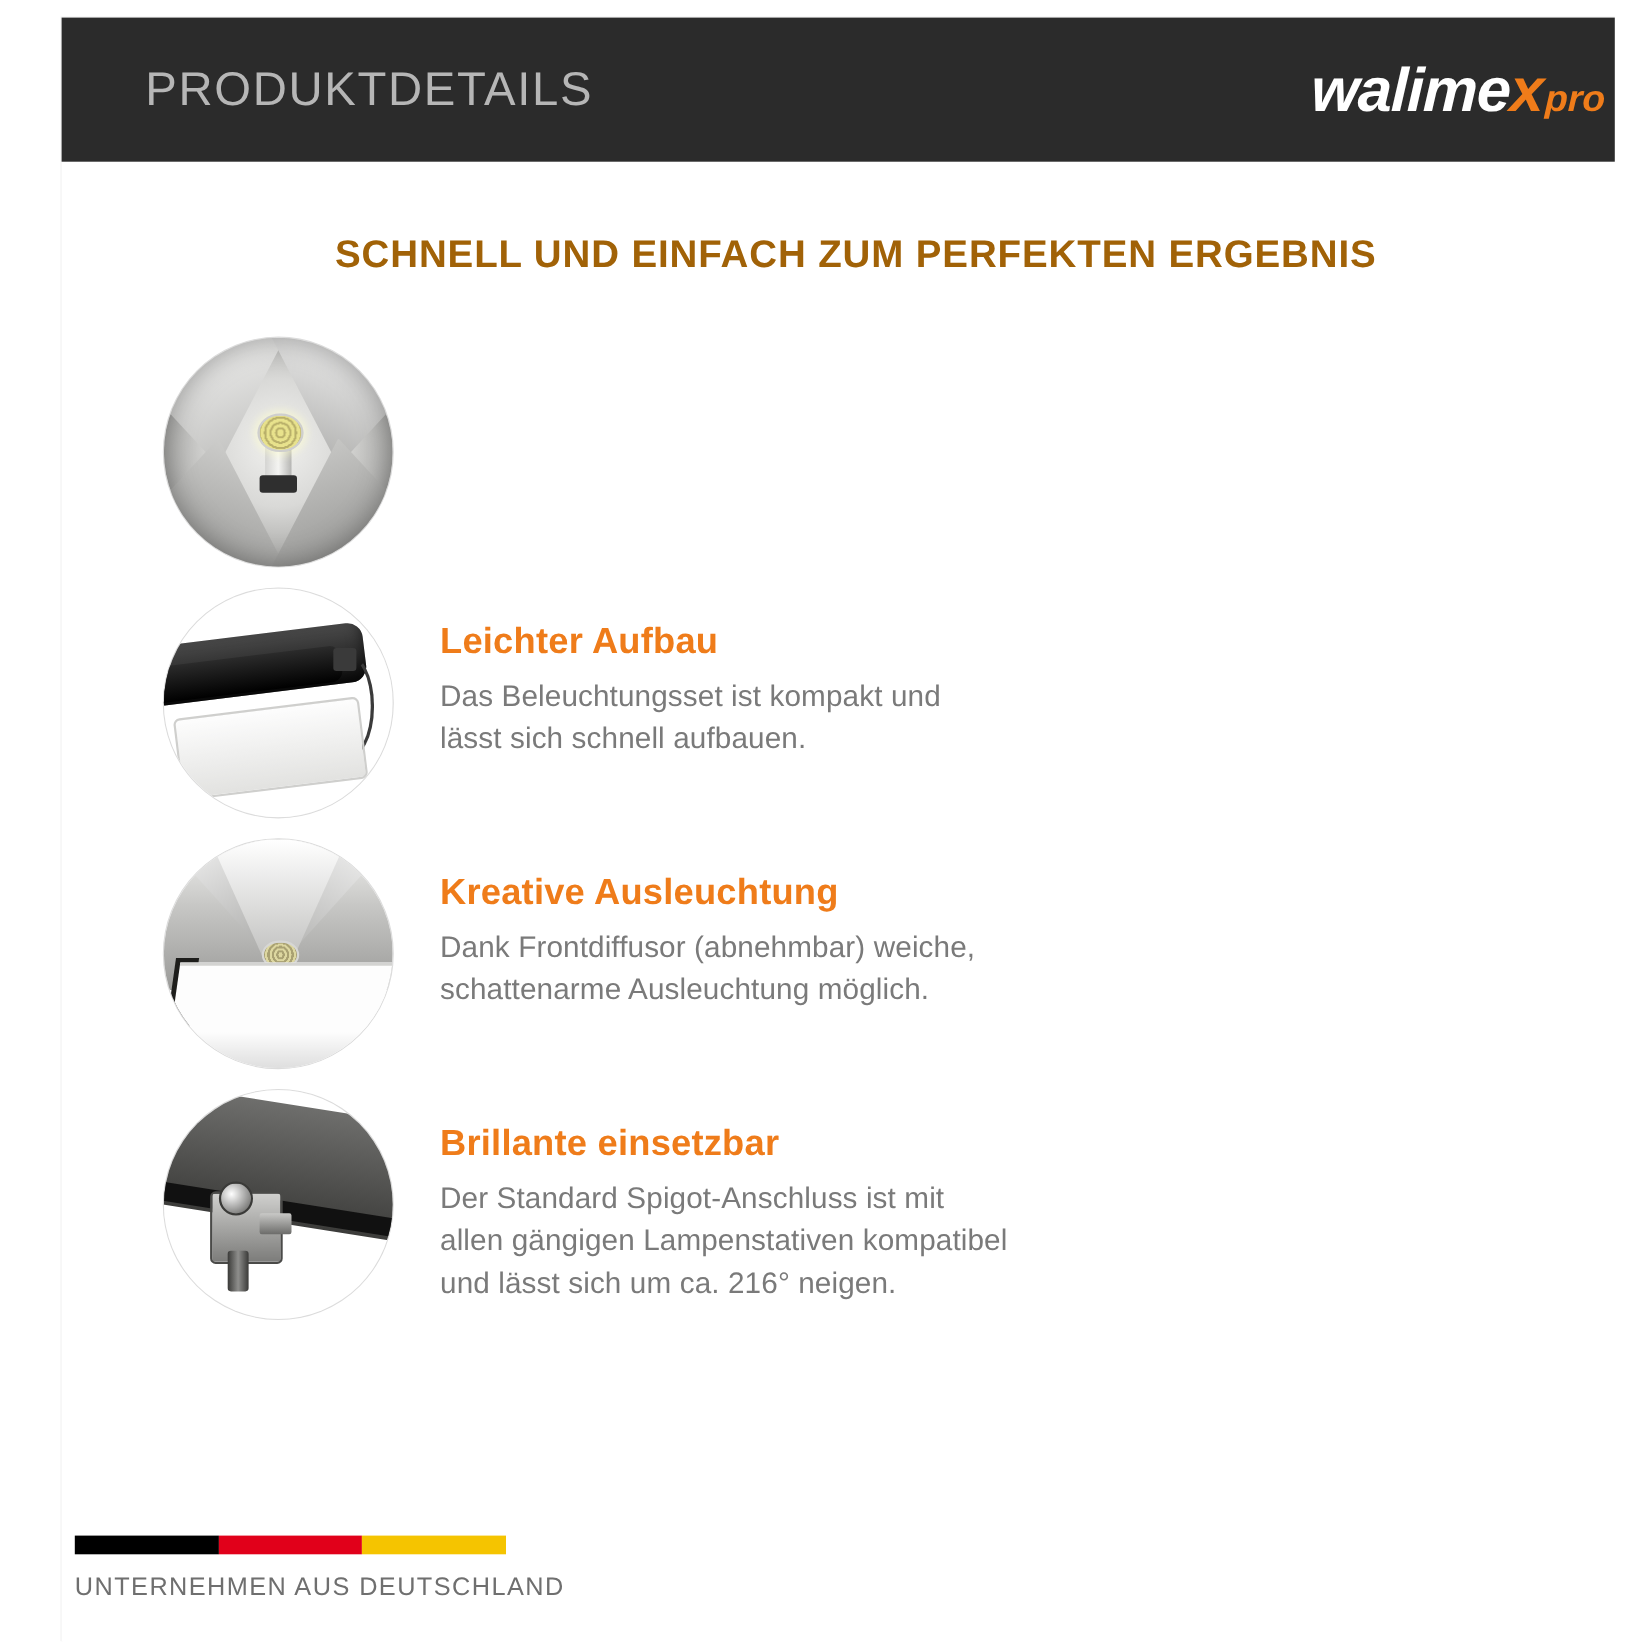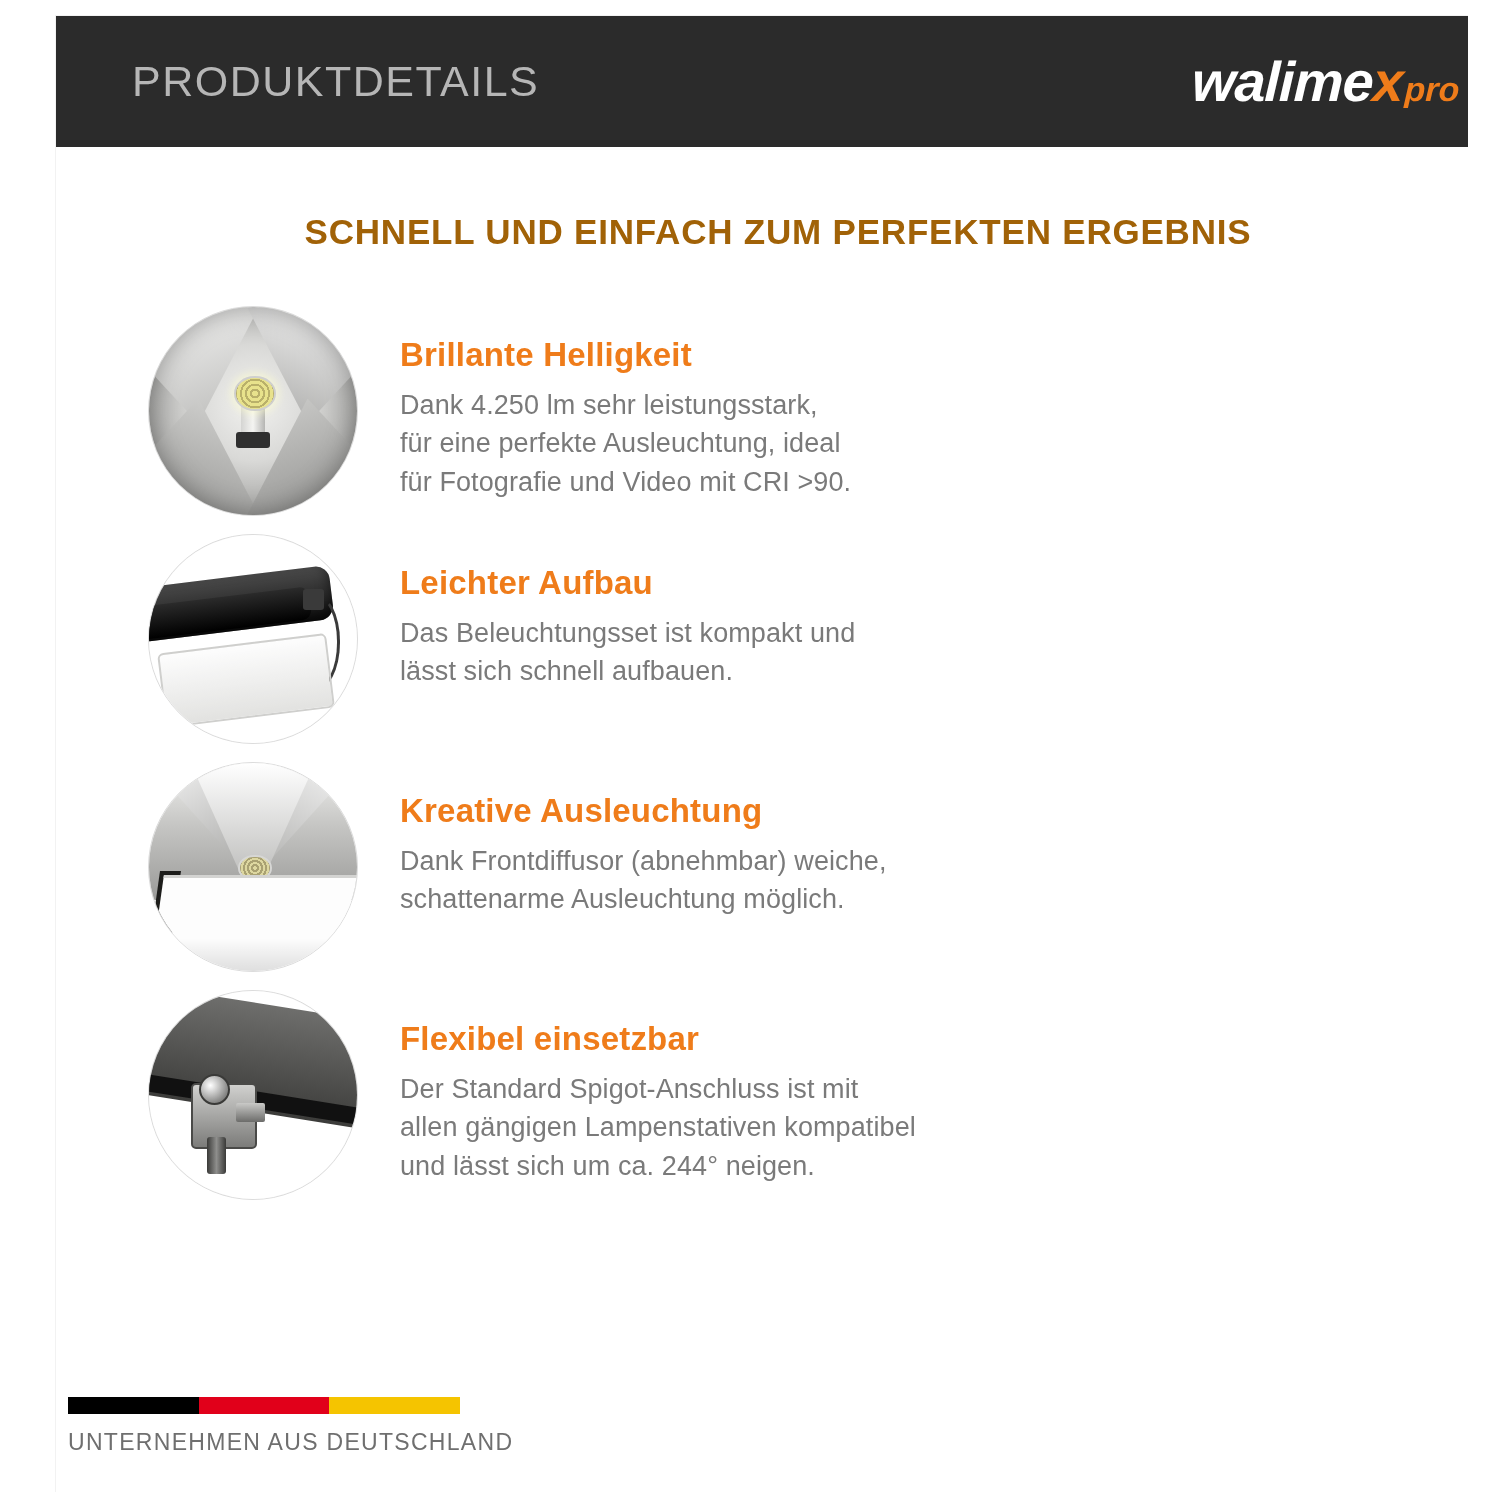--- a/index.html
+++ b/index.html
@@ -251,26 +251,20 @@
             <div class="sb1-panel sb1-tl"></div>
             <div class="sb1-panel sb1-tr"></div>
             <div class="sb1-panel sb1-bl"></div>
             <div class="sb1-panel sb1-br"></div>
             <div class="sb1-socket"></div>
             <div class="sb1-bulb"></div>
             <div class="sb1-base"></div>
             <div class="sb1-rim"></div>
           </div>
         </div>
-        <div class="feature-text">
-          <p class="feature-title">Brillante Helligkeit</p>
-          <p class="feature-desc">Dank 4.250 lm sehr leistungsstark,
-für eine perfekte Ausleuchtung, ideal
-für Fotografie und Video mit CRI &gt;90.</p>
-        </div>
       </div>
 
       <div class="feature">
         <div class="thumb">
           <div class="img-inner">
             <div class="sb3-bg"></div>
             <div class="sb3-black"></div>
             <div class="sb3-black2"></div>
             <div class="sb3-cable"></div>
             <div class="sb3-clip"></div>
@@ -311,24 +305,24 @@
             <div class="sb4-bg"></div>
             <div class="sb4-panel"></div>
             <div class="sb4-panel-edge"></div>
             <div class="sb4-mount"></div>
             <div class="sb4-bolt"></div>
             <div class="sb4-knob"></div>
             <div class="sb4-stem"></div>
           </div>
         </div>
         <div class="feature-text">
-          <p class="feature-title">Flexibel einsetzbar</p>
+          <p class="feature-title">Brillante einsetzbar</p>
           <p class="feature-desc">Der Standard Spigot-Anschluss ist mit
 allen gängigen Lampenstativen kompatibel
-und lässt sich um ca. 244° neigen.</p>
+und lässt sich um ca. 216° neigen.</p>
         </div>
       </div>
 
     </div>
 
     <div class="footer">
       <div class="flag">
         <span class="black"></span>
           <span class="red"></span>
           <span class="gold"></span>

